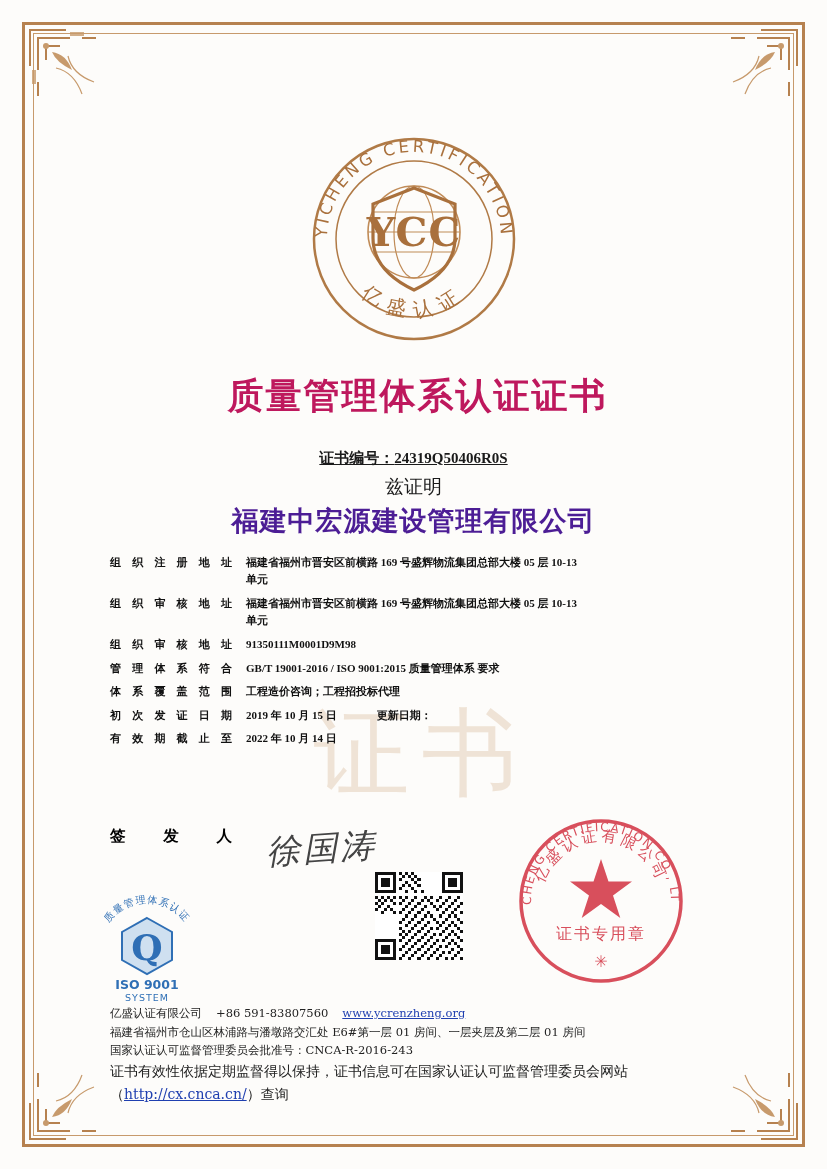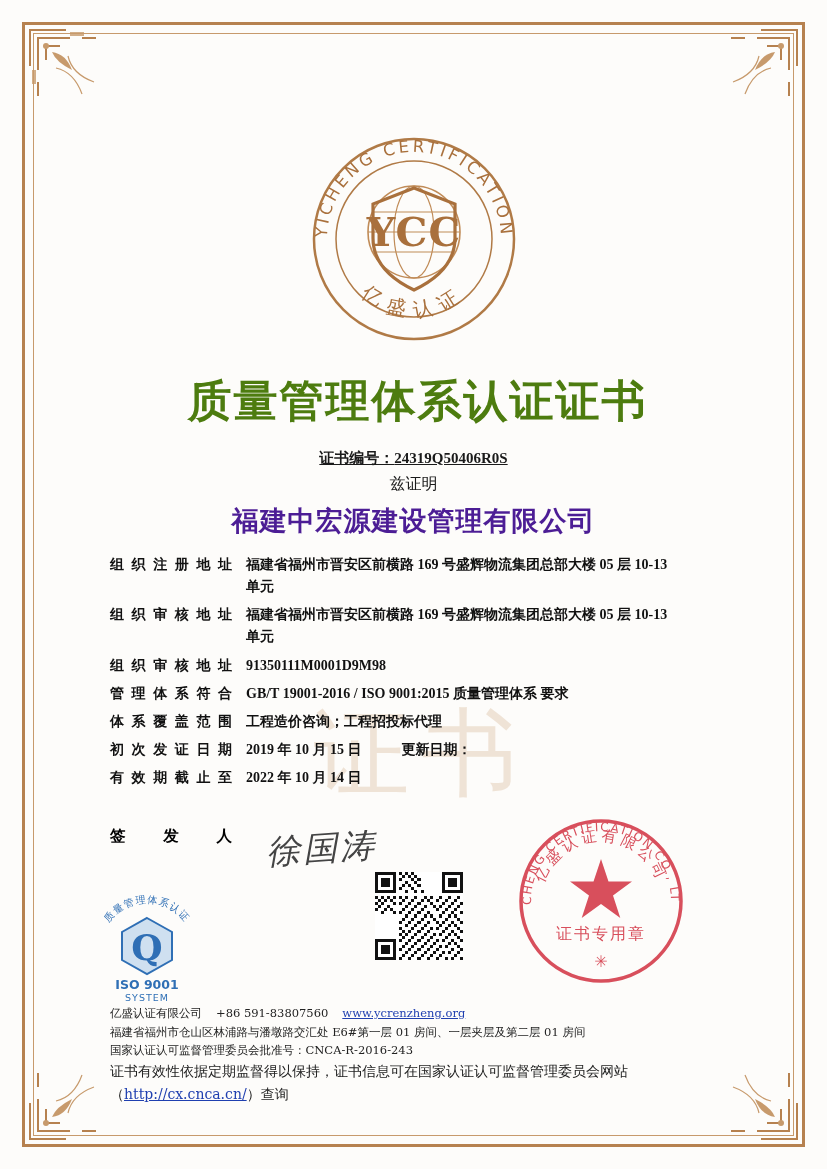--- a/index.html
+++ b/index.html
@@ -59,61 +59,61 @@
     position:absolute;left:0;right:0;top:132px;
     display:flex;justify-content:center;
   }
   .logo{position:relative;width:214px;height:214px;}
   .logo svg{display:block;}
 
   
   .title{
     position:absolute;left:0;right:0;top:372px;
     text-align:center;
-    font-size:44px;
+    font-size:36px;
     letter-spacing:2px;
     font-weight:bold;
-    color:#4d7c0f;
+    color:#be185d;
     font-family:"DejaVu Serif", serif;
     margin-left:8px;
   }
   .cert-no{
     position:absolute;left:0;right:0;top:449px;
     text-align:center;
     font-size:15px;
     color:#1a1a1a;
     font-weight:bold;
     text-decoration:underline;
   }
   .cert-no .lbl{font-weight:bold;}
   .hereby{
     position:absolute;left:0;right:0;top:474px;
     text-align:center;
-    font-size:16px;
+    font-size:19px;
     color:#1a1a1a;
   }
   .company{
     position:absolute;left:0;right:0;top:503px;
     text-align:center;
     font-size:27px;
     font-weight:bold;
     letter-spacing:1px;
     color:#4c1d95;
     font-family:"DejaVu Serif", serif;
   }
 
   
   .fields{
     position:absolute;left:110px;top:554px;width:620px;
   }
   .row{
     display:flex;
     align-items:flex-start;
     margin-bottom:7px;
-    font-size:14px;
+    font-size:11px;
     color:#111;
   }
   .row .label{
     width:132px;
     flex:0 0 132px;
     text-align:justify;
     text-align-last:justify;
     font-weight:bold;
     padding-right:10px;
     box-sizing:border-box;

